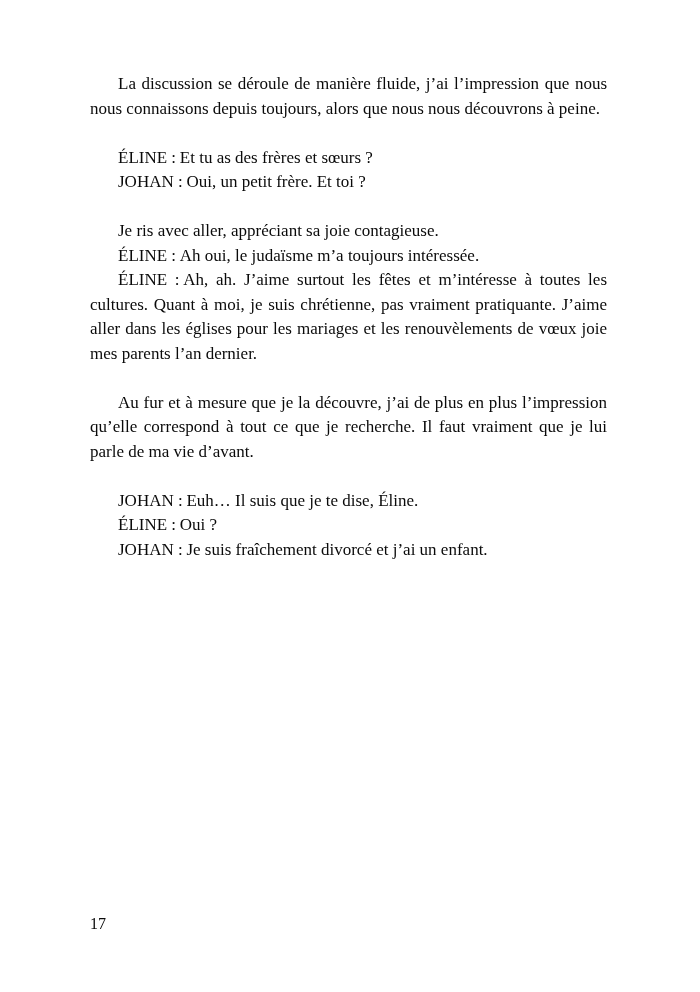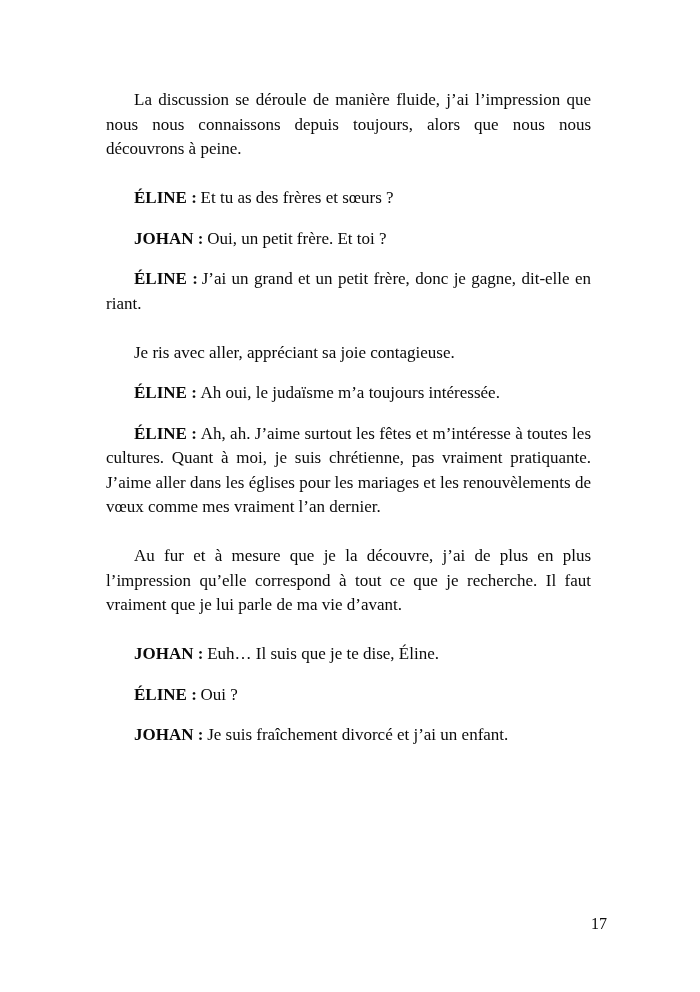--- a/index.html
+++ b/index.html
@@ -19,63 +19,61 @@
   .text-block {
     position: absolute;
     left: 90px;
     top: 72px;
     width: 517px;
     font-size: 17px;
     line-height: 24.5px;
     text-align: justify;
   }
   .text-block p {
-    margin: 16px;
+    margin: 0;
     padding: 0;
     text-indent: 28px;
   }
   .text-block p.gap-above {
     margin-top: 24.5px;
   }
   .speaker {
-    font-weight: bold;
+    font-weight: normal;
     padding-right: 0.22em;
   }
   .page-number {
     position: absolute;
     left: 90px;
     top: 912px;
     width: 517px;
-    text-align: right;
     font-size: 16px;
     line-height: 24px;
   }
 </style>
 </head>
 <body>
 
 <div class="book-page">
 
   <div class="text-block">
 
     <p class="para narrative"><span>La discussion se déroule de manière fluide, j’ai l’impression que nous nous connaissons depuis toujours, alors que nous nous découvrons à peine.</span></p>
 
     <p class="para dialogue gap-above"><span class="speaker">ÉLINE :</span><span>Et tu as des frères et sœurs ?</span></p>
 
     <p class="para dialogue"><span class="speaker">JOHAN :</span><span>Oui, un petit frère. Et toi ?</span></p>
 
-    <p class="para dialogue"><span class="speaker">ÉLINE :</span><span>J’ai un grand et un petit frère, donc je gagne, dit-elle en riant.</span></p>
 
     <p class="para narrative gap-above"><span>Je ris avec aller, appréciant sa joie contagieuse.</span></p>
 
 
     <p class="para dialogue"><span class="speaker">ÉLINE :</span><span>Ah oui, le judaïsme m’a toujours intéressée.</span></p>
 
 
-    <p class="para dialogue"><span class="speaker">ÉLINE :</span><span>Ah, ah. J’aime surtout les fêtes et m’intéresse à toutes les cultures. Quant à moi, je suis chrétienne, pas vraiment pratiquante. J’aime aller dans les églises pour les mariages et les renouvèlements de vœux comme mes vraiment l’an dernier.</span></p>
+    <p class="para dialogue"><span class="speaker">ÉLINE :</span><span>Ah, ah. J’aime surtout les fêtes et m’intéresse à toutes les cultures. Quant à moi, je suis chrétienne, pas vraiment pratiquante. J’aime aller dans les églises pour les mariages et les renouvèlements de vœux joie mes parents l’an dernier.</span></p>
 
     <p class="para narrative gap-above"><span>Au fur et à mesure que je la découvre, j’ai de plus en plus l’impression qu’elle correspond à tout ce que je recherche. Il faut vraiment que je lui parle de ma vie d’avant.</span></p>
 
     <p class="para dialogue gap-above"><span class="speaker">JOHAN :</span><span>Euh… Il suis que je te dise, Éline.</span></p>
 
     <p class="para dialogue"><span class="speaker">ÉLINE :</span><span>Oui ?</span></p>
 
     <p class="para dialogue"><span class="speaker">JOHAN :</span><span>Je suis fraîchement divorcé et j’ai un enfant.</span></p>
 
 

